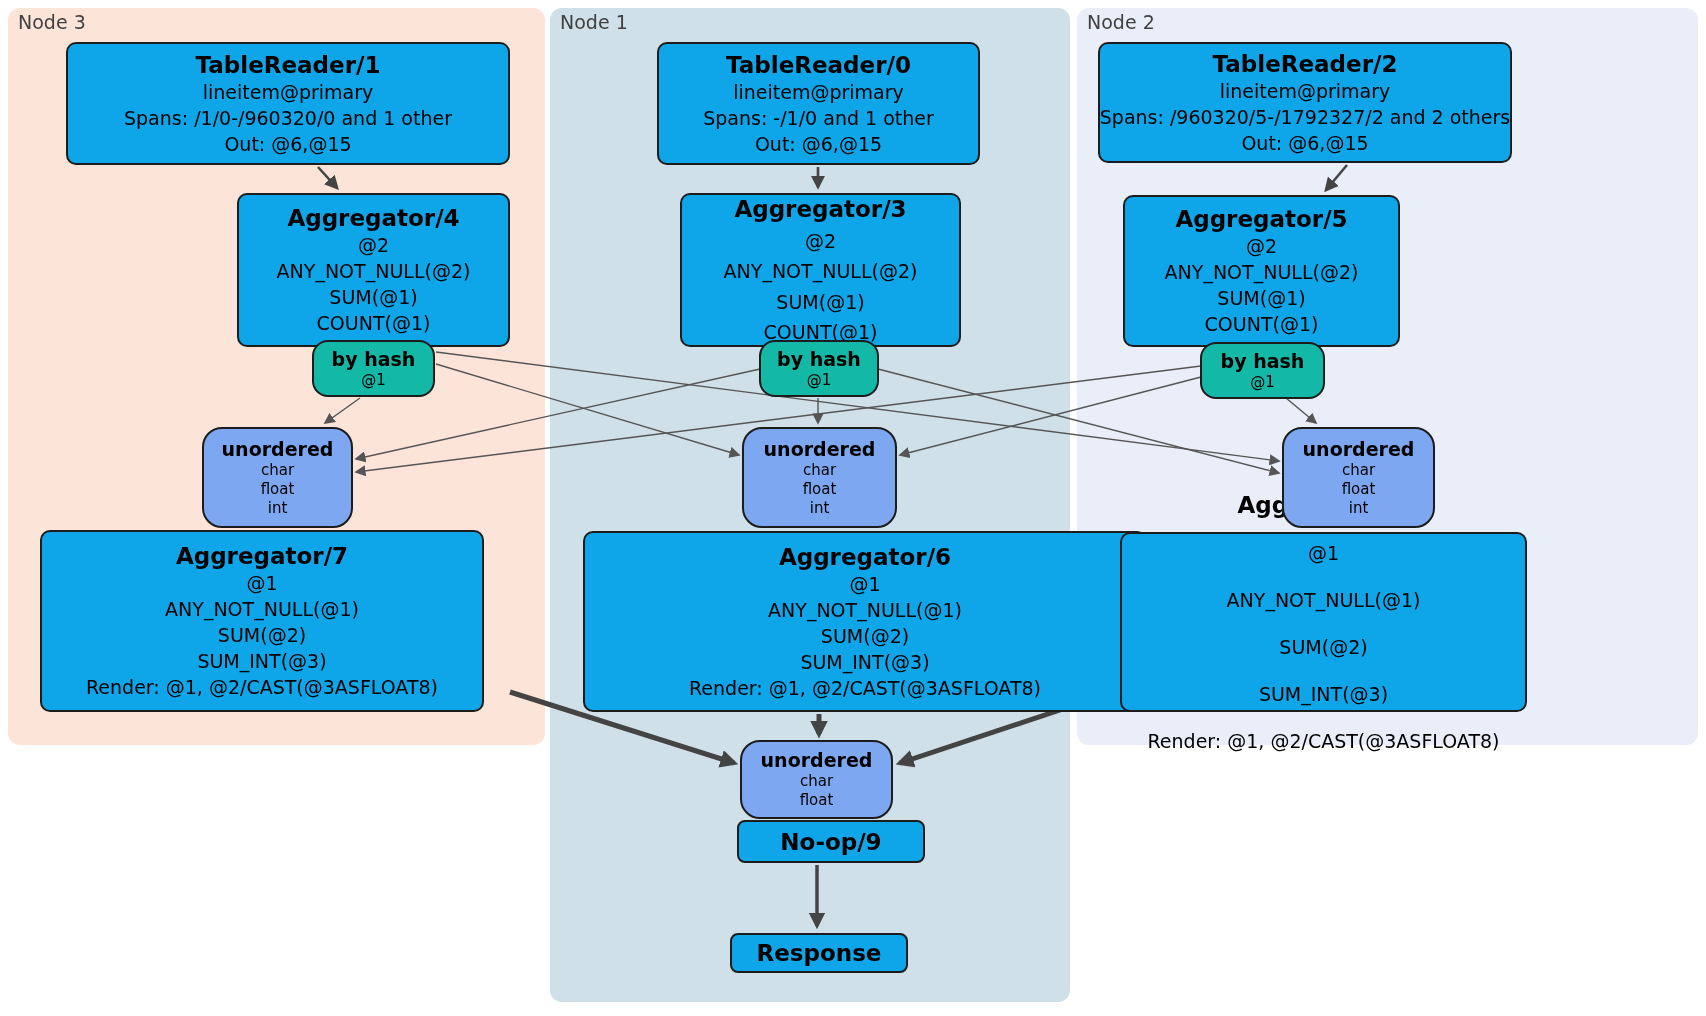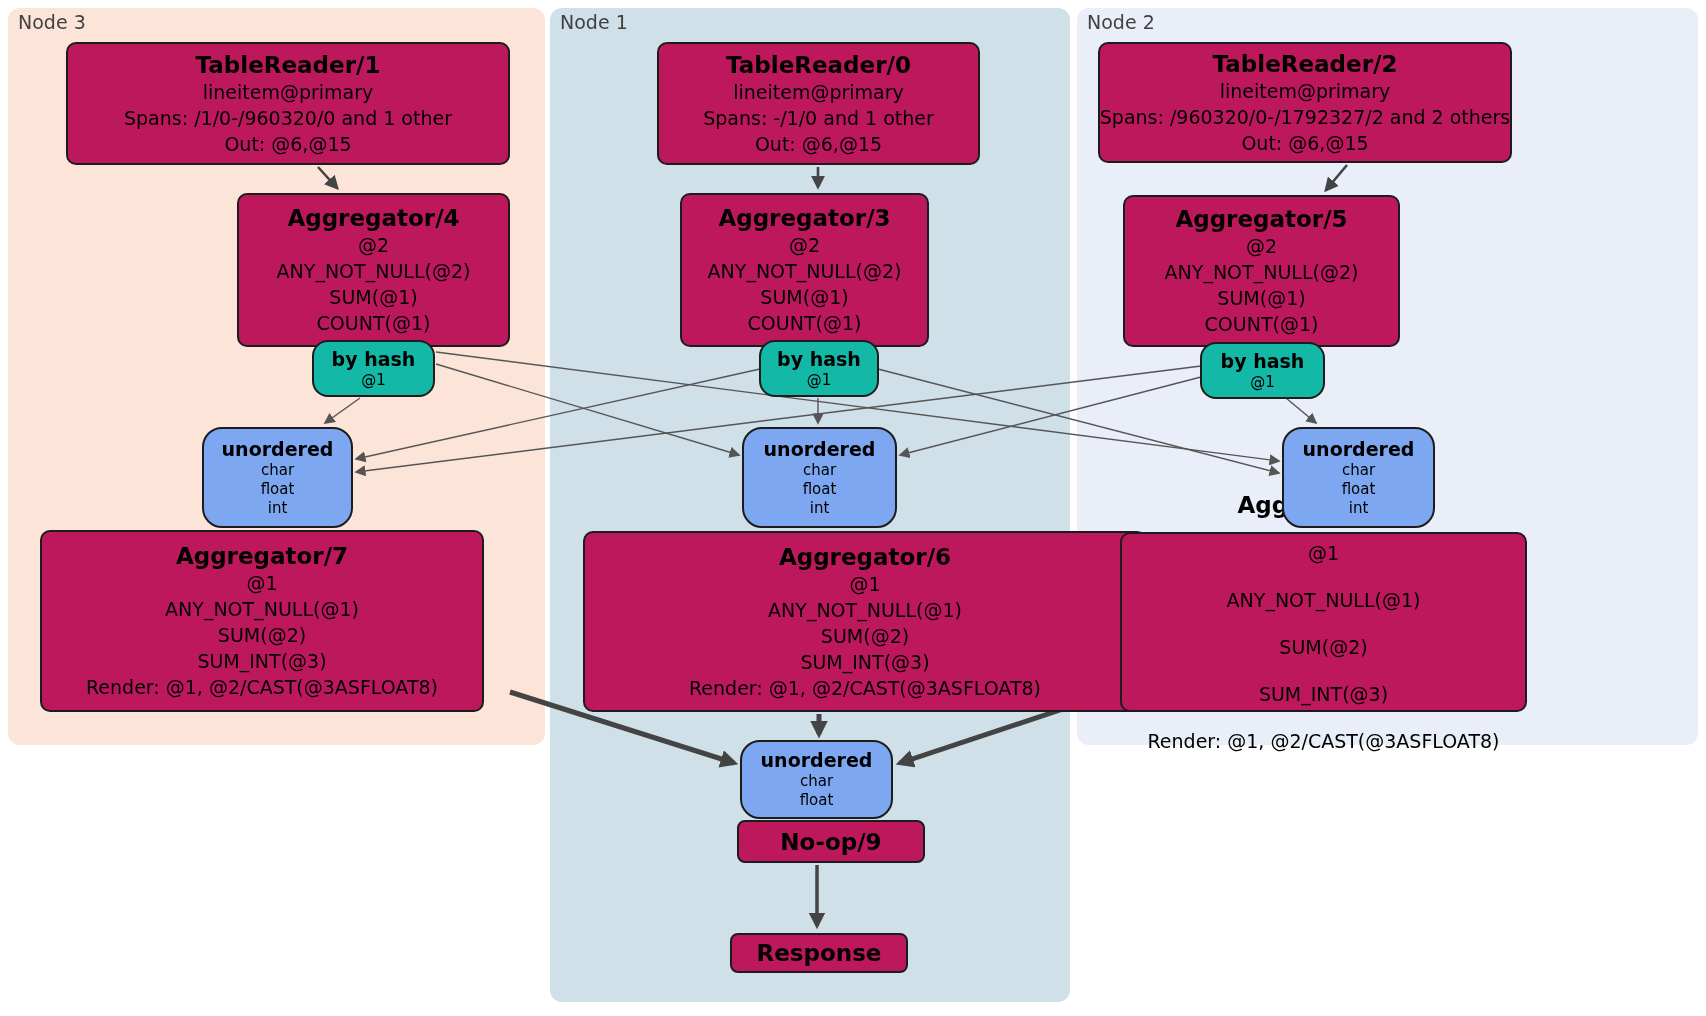--- a/index.html
+++ b/index.html
@@ -16,42 +16,42 @@
   #node1-label{left:560px;top:11px;}
   #node2-label{left:1087px;top:11px;}
 
   svg.edges{position:absolute;left:0;top:0;z-index:1;}
   .thin{stroke:#555555;stroke-width:1.4px;}
   .mid{stroke:#444444;stroke-width:2.6px;}
   .fat{stroke:#444444;stroke-width:5px;}
   .fat2{stroke:#444444;stroke-width:3.5px;}
 
   .box{
-    position:absolute;box-sizing:border-box;background:#be185d;
+    position:absolute;box-sizing:border-box;background:#0ea5e9;
     border:2px solid #1c1c1c;border-radius:10px;z-index:2;
     display:flex;flex-direction:column;justify-content:center;align-items:center;
     text-align:center;
   }
   .box .title{font-weight:bold;font-size:23px;line-height:28px;white-space:nowrap;}
   .box .line{font-size:19px;line-height:26px;white-space:nowrap;}
 
   .router,.sync{
     position:absolute;box-sizing:border-box;border:2px solid #1c1c1c;z-index:3;
     display:flex;flex-direction:column;justify-content:center;align-items:center;text-align:center;
   }
   .router{background:#14b8a6;border-radius:16px;}
   .sync{background:#7da7f0;border-radius:20px;}
   .router .title,.sync .title{font-weight:bold;font-size:19px;line-height:23px;white-space:nowrap;}
   .router .line,.sync .line{font-size:15px;line-height:19px;white-space:nowrap;}
 
   #tr1{left:66px;top:42px;width:444px;height:123px;}
   #tr0{left:657px;top:42px;width:323px;height:123px;}
   #tr2{left:1098px;top:42px;width:414px;height:121px;}
   #agg4{left:237px;top:193px;width:273px;height:154px;}
-  #agg3{left:680px;top:193px;width:249px;height:154px;}
+  #agg3{left:680px;top:193px;width:281px;height:154px;justify-content:space-between;}
   #agg5{left:1123px;top:195px;width:277px;height:152px;}
   #agg7{left:40px;top:530px;width:444px;height:182px;}
   #agg6{left:583px;top:531px;width:564px;height:181px;align-items:center;}
   #agg8{left:1120px;top:532px;width:407px;height:180px;gap:21px;}
   #noop{left:737px;top:820px;width:188px;height:43px;border-radius:8px;}
   #response{left:730px;top:933px;width:178px;height:40px;border-radius:8px;}
   #hash3{left:312px;top:340px;width:123px;height:57px;}
   #hash1{left:759px;top:340px;width:120px;height:57px;}
   #hash2{left:1200px;top:342px;width:125px;height:57px;}
   #uno3{left:202px;top:427px;width:151px;height:101px;}
@@ -117,21 +117,21 @@
   </div>
   <div class="box" id="tr0">
     <div class="title">TableReader/0</div>
     <div class="line">lineitem@primary</div>
     <div class="line">Spans: -/1/0 and 1 other</div>
     <div class="line">Out: @6,@15</div>
   </div>
   <div class="box" id="tr2">
     <div class="title">TableReader/2</div>
     <div class="line">lineitem@primary</div>
-    <div class="line">Spans: /960320/0-/1792327/2 and 2 others</div>
+    <div class="line">Spans: /960320/5-/1792327/2 and 2 others</div>
     <div class="line">Out: @6,@15</div>
   </div>
 
   <div class="box" id="agg4">
     <div class="title">Aggregator/4</div>
     <div class="line">@2</div>
     <div class="line">ANY_NOT_NULL(@2)</div>
     <div class="line">SUM(@1)</div>
     <div class="line">COUNT(@1)</div>
   </div>

